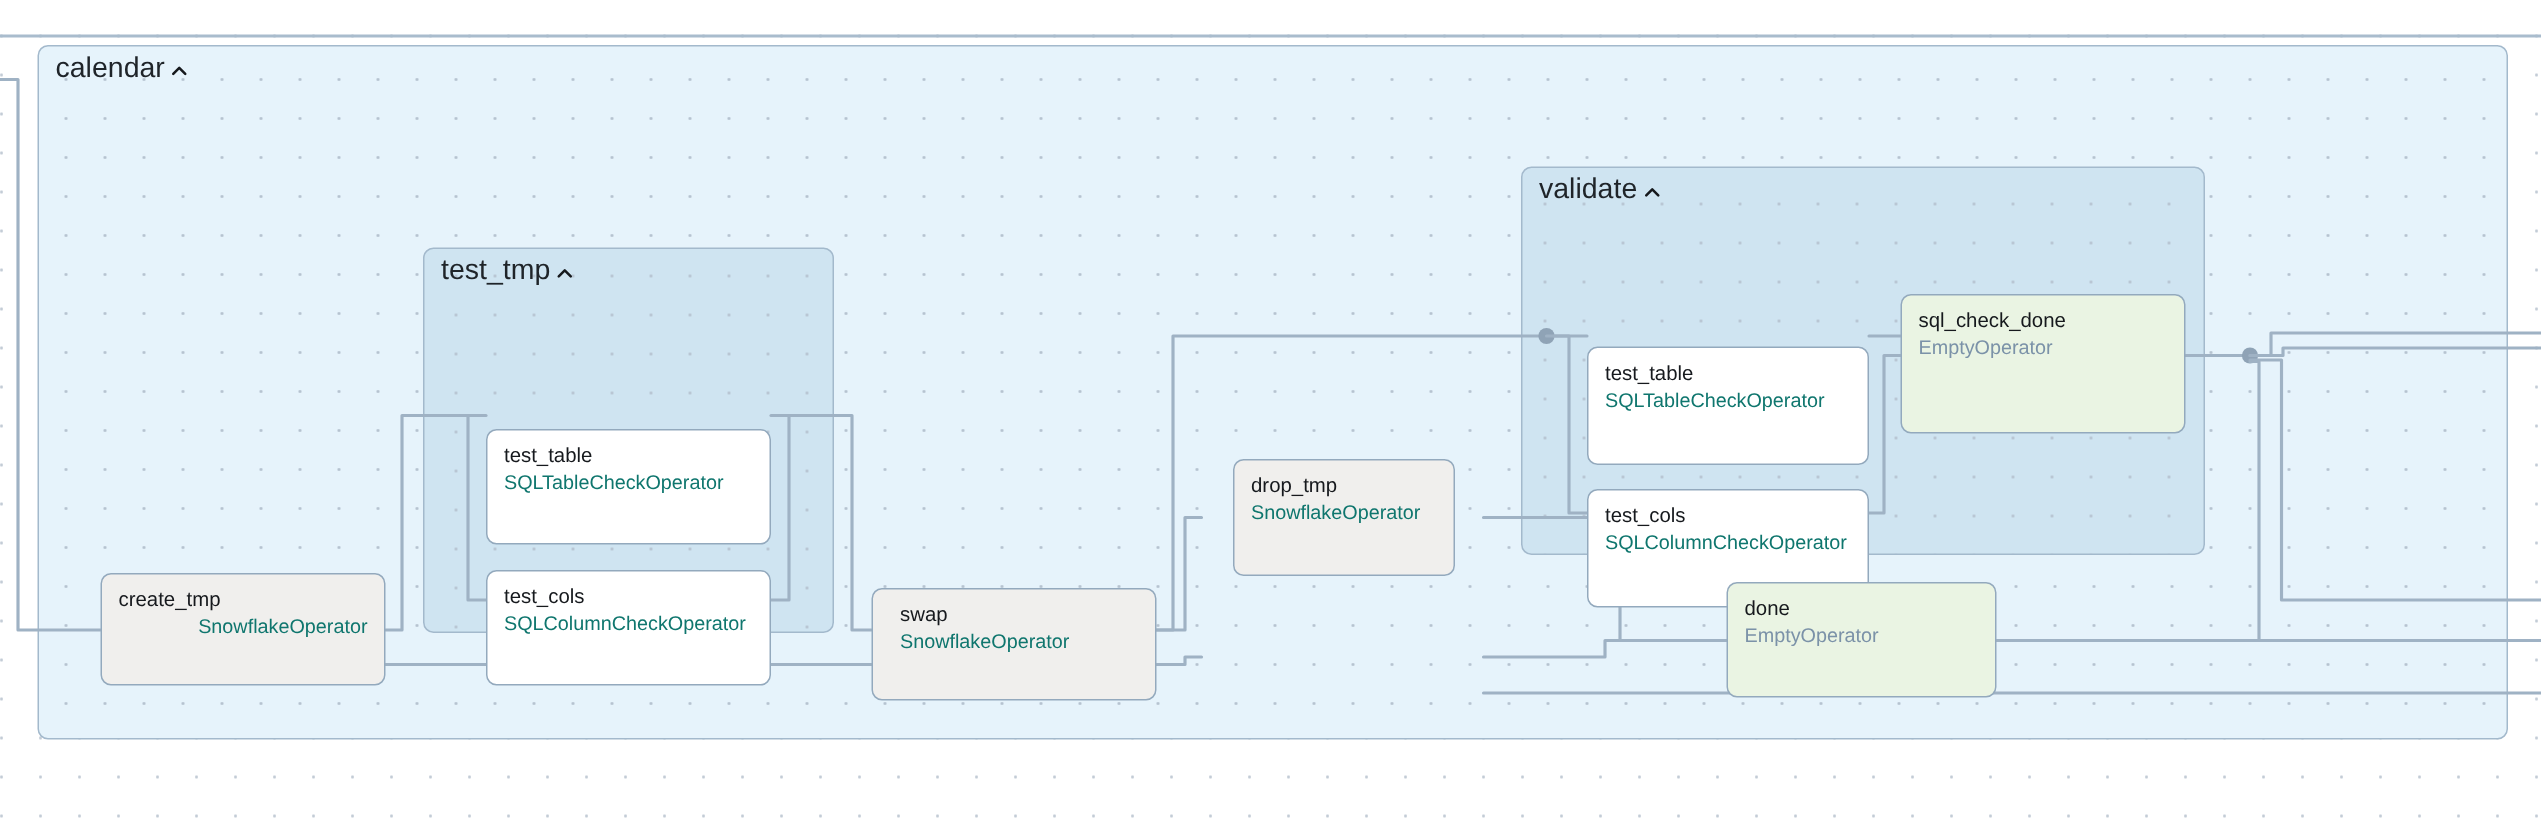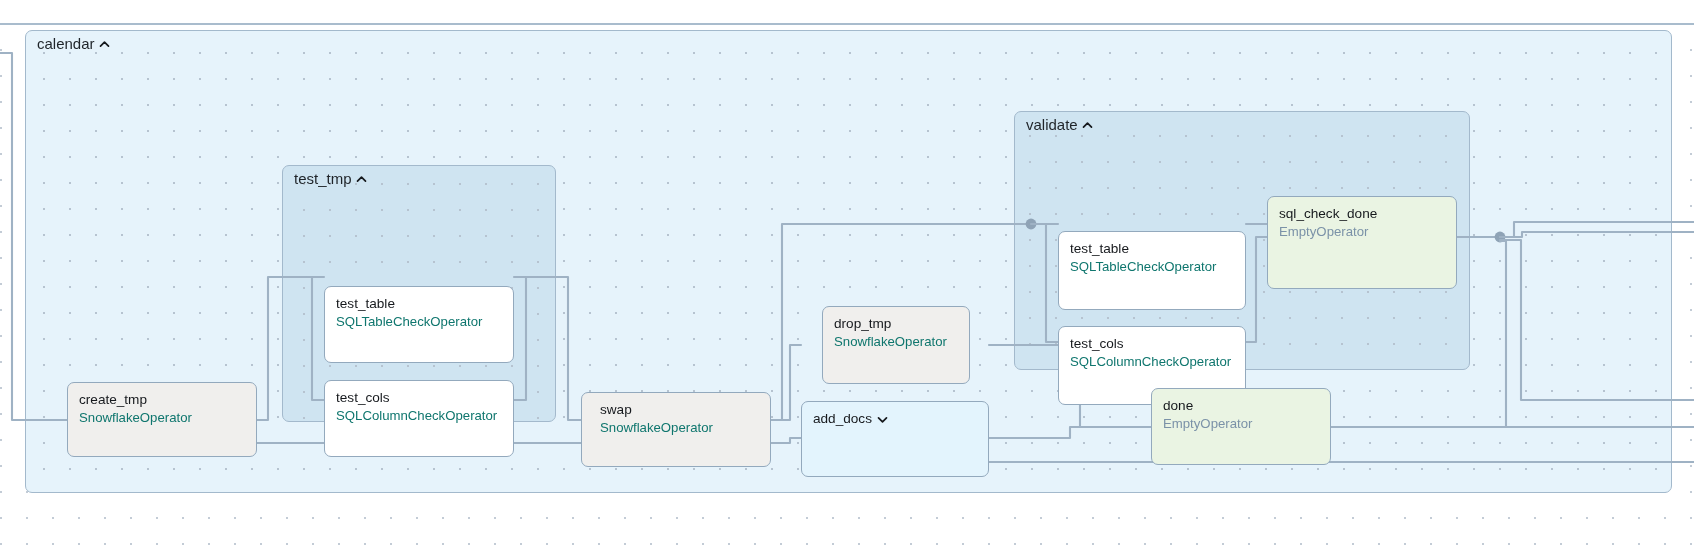--- a/index.html
+++ b/index.html
@@ -31,21 +31,21 @@
 
   
   .group{
     position:absolute;border:1.6px solid #a3b9cc;border-radius:7px;
     box-sizing:border-box;
     background-image:radial-gradient(circle, #b6c3d0 0.9px, transparent 1px);
     background-size:26px 26px;
   }
   .group-label{
     position:absolute;left:11px;top:4px;
-    font-size:15px;color:#1f2429;white-space:nowrap;
+    font-size:19px;color:#1f2429;white-space:nowrap;
     display:flex;align-items:center;gap:4px;
   }
   .chev{display:inline-block;width:11px;height:11px;position:relative;top:1px;}
   .chev svg{display:block;}
 
   #grp-calendar{
     left:25px;top:30px;width:1647px;height:463px;
     background-color:#e6f3fb;
     background-position:5px 9px;
   }
@@ -73,21 +73,21 @@
   .node .top{
     font-size:13.2px;color:#0f766e;line-height:18px;white-space:nowrap;margin-top:1px;
   }
   .n-grey{background:#f0efed;}
   .n-white{background:#ffffff;margin-top:48px;}
   .n-green{background:#eaf4e3;}
   .n-green .top{color:#7b92a8;}
   .n-blue{background:#e3f4fd;}
 
   
-  #n-create-tmp   {left:67px;  top:382px; width:190px; height:75px;}
+  #n-create-tmp   {left:67px;  top:382px; width:190px; height:75px;text-align:right;}
   #n-test-table-1 {left:324px; top:238px; width:190px; height:77px;}
   #n-test-cols-1  {left:324px; top:332px; width:190px; height:77px;}
   #n-swap         {left:581px; top:392px; width:190px; height:75px;padding-left:18px;}
   #n-drop-tmp     {left:822px; top:306px; width:148px; height:78px;}
   #n-add-docs     {left:801px; top:401px; width:188px; height:76px;}
   #n-test-table-2 {left:1058px;top:183px; width:188px; height:79px;}
   #n-test-cols-2  {left:1058px;top:278px; width:188px; height:79px;}
   #n-sql-check    {left:1267px;top:196px; width:190px; height:93px;}
   #n-done         {left:1151px;top:388px; width:180px; height:77px;}
 </style>
@@ -195,30 +195,20 @@
   <div class="node n-grey" id="n-swap">
     <div class="tname">swap</div>
     <div class="top">SnowflakeOperator</div>
   </div>
 
   <div class="node n-grey" id="n-drop-tmp">
     <div class="tname">drop_tmp</div>
     <div class="top">SnowflakeOperator</div>
   </div>
 
-  <div class="node n-blue" id="n-add-docs">
-    <div class="tname">
-      <span>add_docs</span>
-      <span class="chev">
-        <svg width="11" height="11" viewBox="0 0 11 11">
-            <path d="M1.5 3.8 L5.5 7.8 L9.5 3.8" fill="none" stroke="#16191d" stroke-width="1.7" stroke-linecap="round" stroke-linejoin="round"></path>
-          </svg>
-      </span>
-    </div>
-  </div>
 
   <div class="node n-white" id="n-test-table-2">
     <div class="tname">test_table</div>
     <div class="top">SQLTableCheckOperator</div>
   </div>
 
   <div class="node n-white" id="n-test-cols-2">
     <div class="tname">test_cols</div>
     <div class="top">SQLColumnCheckOperator</div>
   </div>

